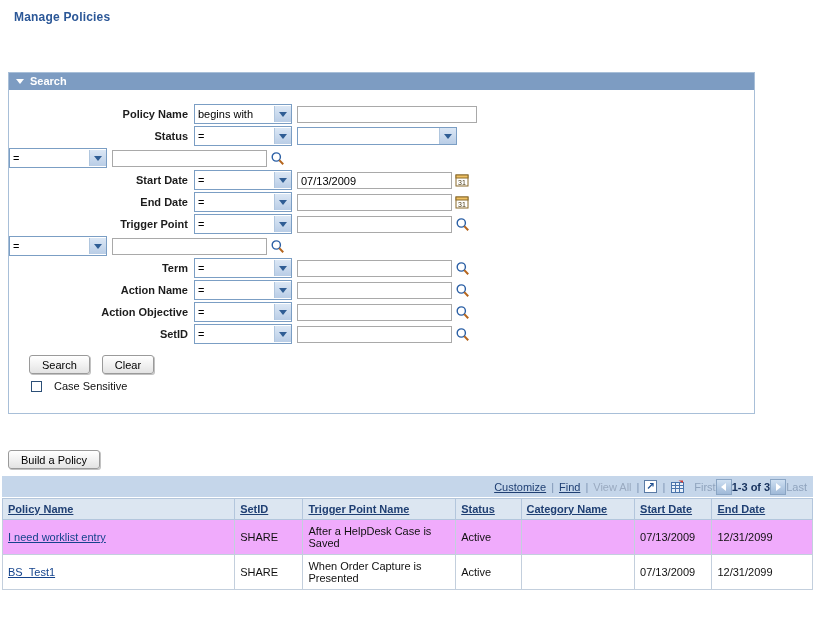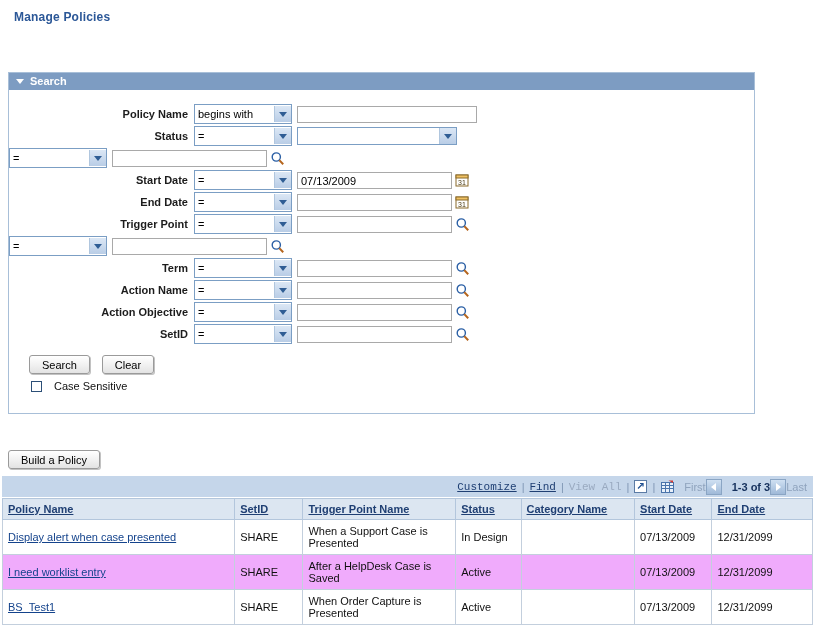--- a/index.html
+++ b/index.html
@@ -226,32 +226,31 @@
     padding-right: 6px;
     gap: 0px;
     font-size: 11px;
     border-bottom: 1px solid #ffffff;
   }
   .tb-link {
     color: #1f3f73;
     text-decoration: underline;
     cursor: pointer;
     padding: 0 3px;
-    font-family: Liberation Mono, monospace;
   }
   .tb-link.disabled {
     color: #9aaac0;
     text-decoration: none;
     cursor: default;
   }
   .tb-sep { color: #7f96b4; padding: 0 2px; }
   .tb-icon { margin: 0 3px; cursor: pointer; display: inline-flex; }
   .pager { display: flex; align-items: center; margin-left: 6px; }
   .pager-text-dim { color: #8fa3bd; }
-  .pager-count { font-weight: bold; color: #15305c; margin-left: 10px; }
+  .pager-count { font-weight: bold; color: #15305c; }
   .pg-arrow {
     width: 14px; height: 14px;
     background: linear-gradient(to bottom, #cfe0f2, #9fb9d8);
     border: 1px solid #8aa5c4;
     display: inline-flex;
     align-items: center;
     justify-content: center;
     cursor: default;
   }
   .pg-arrow i.l {
@@ -541,29 +540,20 @@
           <th><span class="hlink">SetID</span></th>
           <th><span class="hlink">Trigger Point Name</span></th>
           <th><span class="hlink">Status</span></th>
           <th><span class="hlink">Category Name</span></th>
           <th><span class="hlink">Start Date</span></th>
           <th><span class="hlink">End Date</span></th>
         </tr>
     </thead>
     <tbody id="grid-body">
         <tr>
-          <td><span class="cell-link">Display alert when case presented</span></td>
-          <td>SHARE</td>
-          <td>When a Support Case is Presented</td>
-          <td>In Design</td>
-          <td></td>
-          <td>07/13/2009</td>
-          <td>12/31/2099</td>
-        </tr>
-        <tr>
           <td class="alt"><span class="cell-link">I need worklist entry</span></td>
           <td class="alt">SHARE</td>
           <td class="alt">After a HelpDesk Case is Saved</td>
           <td class="alt">Active</td>
           <td class="alt"></td>
           <td class="alt">07/13/2009</td>
           <td class="alt">12/31/2099</td>
         </tr>
         <tr>
           <td><span class="cell-link">BS_Test1</span></td>

